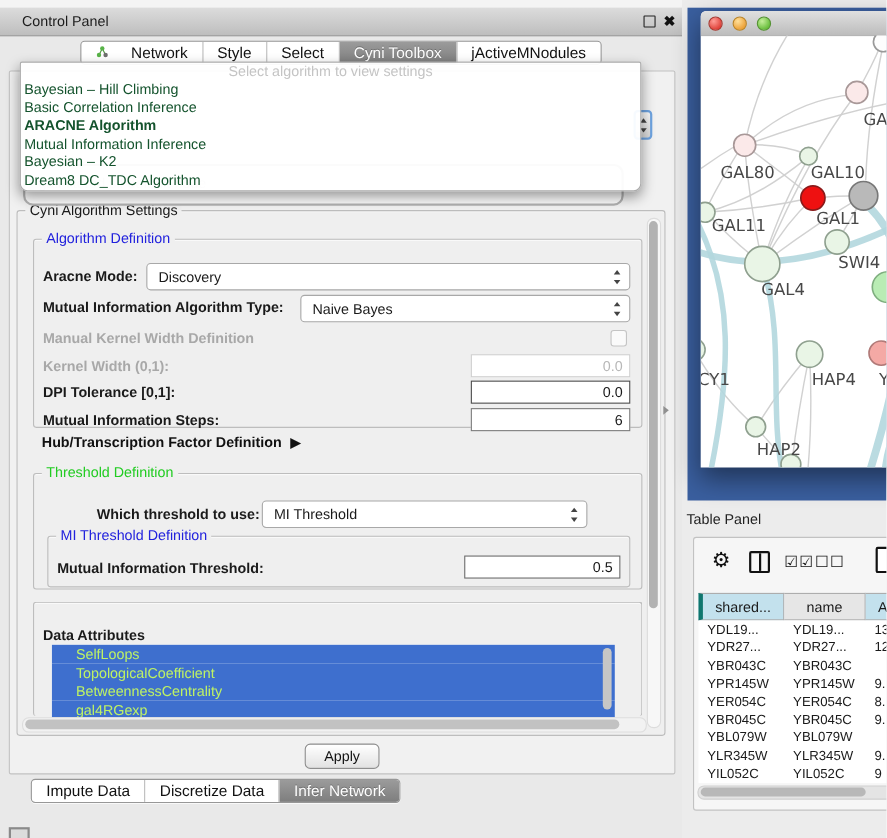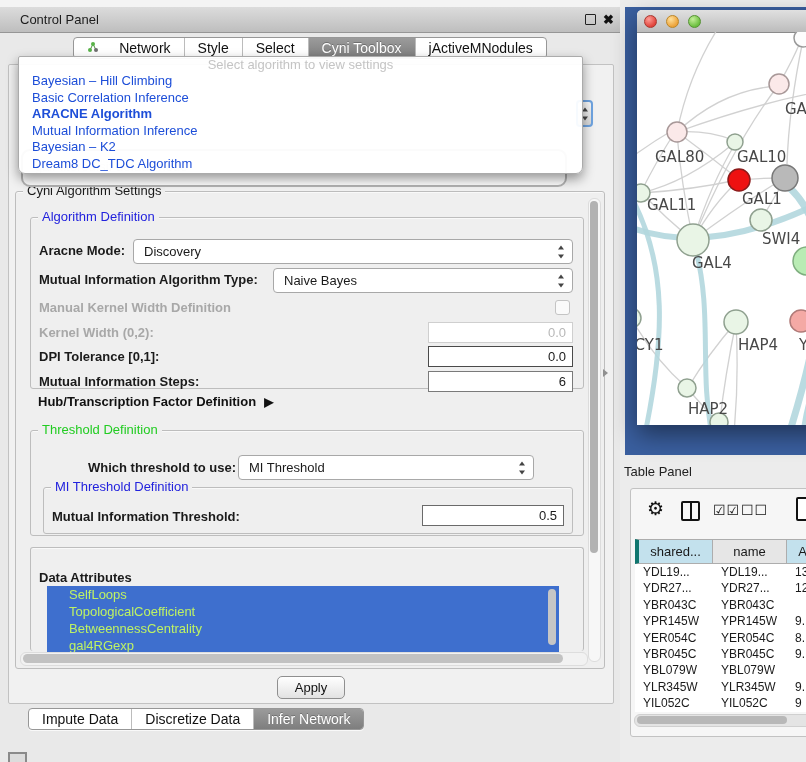--- a/index.html
+++ b/index.html
@@ -33,21 +33,21 @@
       color:#cccccc;font-size:13px;padding:8px 0 0 12px;box-sizing:border-box;}
   
   #focus-arrow{position:absolute;left:576px;top:100px;width:13px;height:23px;z-index:5;
       border:2px solid #6ea3e0;border-radius:4px;background:linear-gradient(#fafafa,#d8d8d8);}
   #focus-arrow .stepper{right:2px;}
   
   #algo-popup{position:absolute;left:18px;top:56px;width:563px;height:116px;z-index:50;
       background:rgba(255,255,255,.94);border:1px solid #ababab;
       border-radius:2px 2px 7px 7px;box-shadow:0 5px 12px rgba(0,0,0,.40);}
   #popup-placeholder{height:16px;line-height:16px;text-align:center;color:#c4c4c4;font-size:13px;}
-  .popup-item{height:16.5px;line-height:16.5px;padding-left:13px;font-size:13px;color:#1d4ed8;}
+  .popup-item{height:16.5px;line-height:16.5px;padding-left:3px;font-size:13px;color:#14532d;}
   .popup-item.bold{font-weight:bold;}
   
   .group{position:absolute;border:1px solid #bdbdbd;border-radius:3px;
       box-shadow:inset 0 1px 0 rgba(255,255,255,.6);}
   .gtitle{position:absolute;top:-9px;left:7px;background:#f1f1f1;padding:0 4px;font-size:13px;white-space:nowrap;}
   .gtitle.blue{color:#2222dd;}
   .gtitle.green{color:#22cc22;}
   .lbl{position:absolute;font-weight:bold;font-size:13px;white-space:nowrap;}
   .lbl.dis{color:#a8a8a8;}
   .combo{position:absolute;background:#fff;border:1px solid #a8a8a8;border-radius:4px;
@@ -172,21 +172,21 @@
             <span>Discovery</span>
             <span class="stepper"></span>
           </div>
           <span class="lbl" style="left:8px;top:54px;">Mutual Information Algorithm Type:</span>
           <div class="combo" style="left:242px;top:50px;width:300px;">
             <span>Naive Bayes</span>
             <span class="stepper"></span>
           </div>
           <span class="lbl dis" style="left:8px;top:82px;">Manual Kernel Width Definition</span>
           <span class="checkbox" style="left:524px;top:82px;"></span>
-          <span class="lbl dis" style="left:8px;top:107px;">Kernel Width (0,2):</span>
+          <span class="lbl dis" style="left:8px;top:107px;">Kernel Width (0,1):</span>
           <div class="field" style="left:397px;top:104px;width:145px;border:1px solid #cfcfcf;color:#b8b8b8;">
             <span>0.0</span>
           </div>
           <span class="lbl" style="left:8px;top:131px;">DPI Tolerance [0,1]:</span>
           <div class="field" style="left:397px;top:128px;width:145px;border:1px solid #4a4a4a;">
             <span>0.0</span>
           </div>
           <span class="lbl" style="left:8px;top:156px;">Mutual Information Steps:</span>
           <div class="field" style="left:397px;top:153px;width:145px;border:1px solid #7a7a7a;">
             <span>6</span>

